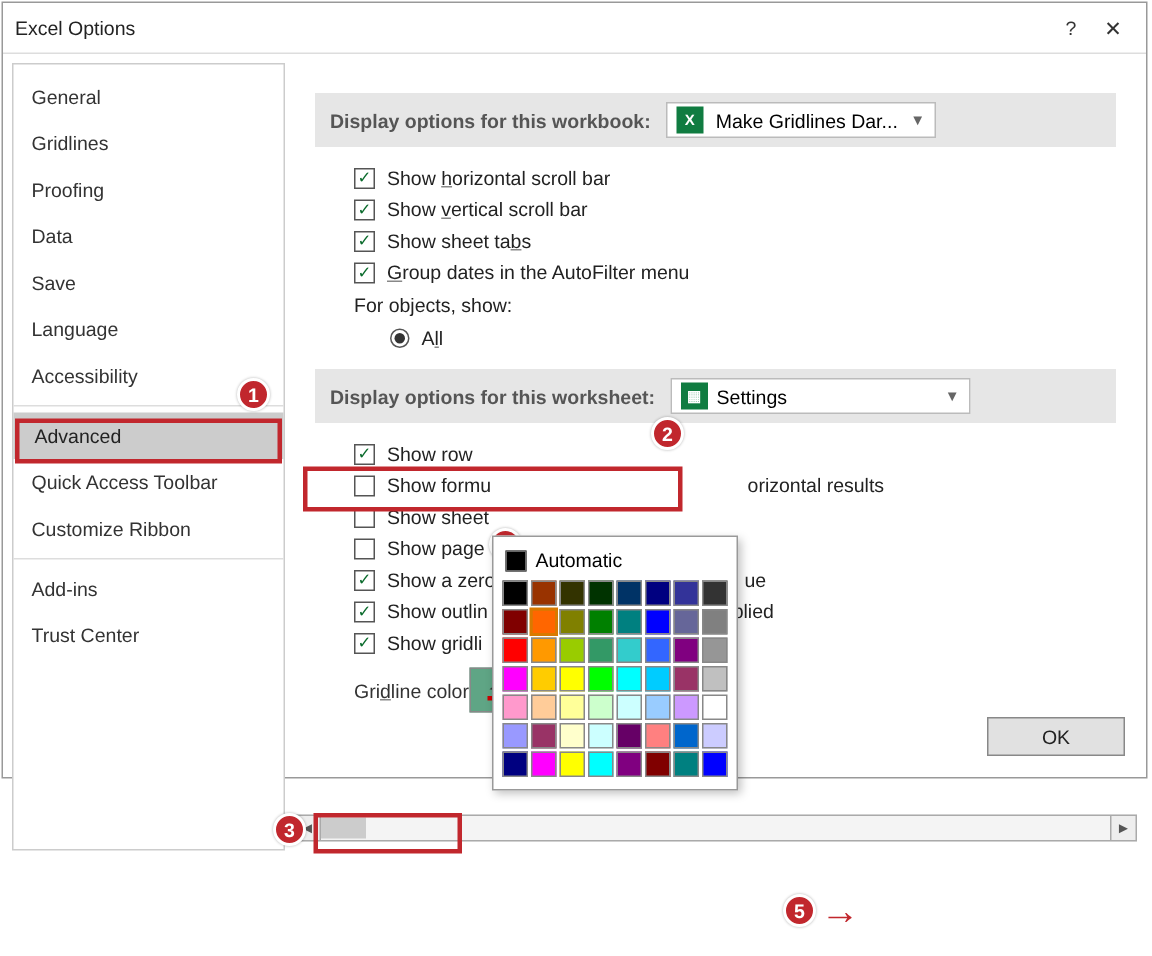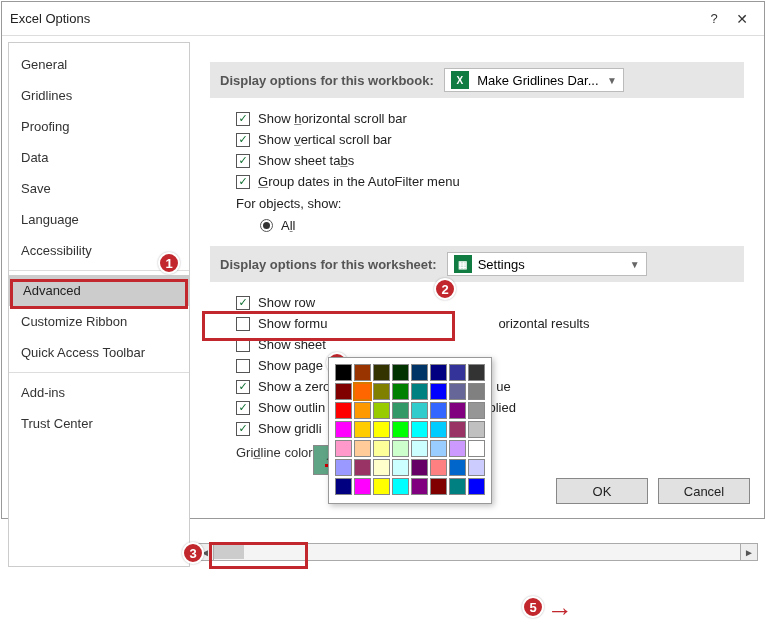--- a/index.html
+++ b/index.html
@@ -21,21 +21,21 @@
 .wb-select { display: flex; align-items: center; background: #fff; border: 1px solid #bbb; padding: 2px 6px; gap: 6px; width: 180px; justify-content: space-between; }
 .wb-select .xl { width: 18px; height: 18px; background: #107c41; color: #fff; display: flex; align-items: center; justify-content: center; font-size: 10px; font-weight: bold; }
 .wb-select .caret { color: #666; font-size: 10px; }
 .opt-row { display: flex; align-items: center; gap: 8px; padding: 3px 0 3px 26px; color: #222; }
 .chk { width: 14px; height: 14px; border: 1px solid #555; display: inline-flex; align-items: center; justify-content: center; font-size: 11px; color: #0a6b2c; background: #fff; }
 .chk.unchecked { color: transparent; }
 .radio-row { display: flex; align-items: center; gap: 8px; padding: 3px 0 3px 50px; color: #222; }
 .radio { width: 13px; height: 13px; border: 1px solid #555; border-radius: 50%; position: relative; background: #fff; }
 .radio.sel::after { content: ""; position: absolute; width: 7px; height: 7px; background: #333; border-radius: 50%; top: 2px; left: 2px; }
 .sub-lbl { padding: 4px 0 4px 26px; color: #222; }
-.gridline-row { display: flex; gap: 0; padding: 6px 0 0 26px; }
+.gridline-row { display: flex; align-items: center; gap: 0; padding: 6px 0 0 26px; }
 .gridline-lbl { color: #333; }
 .color-btn { width: 54px; height: 30px; background: #5fa585; border: 1px solid #888; display: flex; align-items: center; justify-content: center; gap: 4px; }
 .paint-ic { width: 16px; height: 14px; position: relative; }
 .paint-ic::before { content: "◢"; position: absolute; top: -4px; left: 2px; color: #333; font-size: 11px; transform: rotate(10deg); }
 .paint-ic::after { content: ""; position: absolute; bottom: 0; left: 0; width: 16px; height: 3px; background: #c00; }
 .color-btn .caret { color: #333; font-size: 9px; }
 .hbar { position: absolute; left: 0; right: 0; bottom: 6px; height: 18px; display: flex; }
 .hbar .lbtn, .hbar .rbtn { width: 18px; height: 18px; border: 1px solid #aaa; background: #eee; display: flex; align-items: center; justify-content: center; font-size: 10px; color: #555; }
 .hbar .track { flex: 1; border-top: 1px solid #aaa; border-bottom: 1px solid #aaa; background: #f4f4f4; position: relative; }
 .hbar .thumb { position: absolute; left: 0; top: 1px; bottom: 1px; width: 30px; background: #ccc; }
@@ -69,22 +69,22 @@
     <div class="sidebar" id="sidebar">
         <div class="side-item">General</div>
         <div class="side-item">Gridlines</div>
         <div class="side-item">Proofing</div>
         <div class="side-item">Data</div>
         <div class="side-item">Save</div>
         <div class="side-item">Language</div>
         <div class="side-item">Accessibility</div>
         <div class="side-sep"></div>
         <div class="side-item selected">Advanced</div>
+        <div class="side-item">Quick Access Toolbar</div>
         <div class="side-item">Customize Ribbon</div>
-        <div class="side-item">Quick Access Toolbar</div>
         <div class="side-sep"></div>
         <div class="side-item">Add-ins</div>
         <div class="side-item">Trust Center</div>
       </div>
 
     <div class="main">
       <div class="main-inner">
 
         <div class="section-hdr">
           <span class="lbl">Display options for this workbook:</span>
@@ -177,20 +177,24 @@
         <div class="lbtn">◄</div>
         <div class="track">
             <div class="thumb"></div>
           </div>
         <div class="rbtn">►</div>
       </div>
     </div>
   </div>
 
   <div class="colorpop" style="left:326px; top:355px;">
+    <div class="auto">
+      <span class="sw"></span>
+      <span>Automatic</span>
+    </div>
     <div class="swatches" id="swatches">
         <div class="sw" style="background: rgb(0, 0, 0);"></div>
         <div class="sw" style="background: rgb(153, 51, 0);"></div>
         <div class="sw" style="background: rgb(51, 51, 0);"></div>
         <div class="sw" style="background: rgb(0, 51, 0);"></div>
         <div class="sw" style="background: rgb(0, 51, 102);"></div>
         <div class="sw" style="background: rgb(0, 0, 128);"></div>
         <div class="sw" style="background: rgb(51, 51, 153);"></div>
         <div class="sw" style="background: rgb(51, 51, 51);"></div>
         <div class="sw" style="background: rgb(128, 0, 0);"></div>
@@ -259,15 +263,14 @@
   <div class="badge" style="left:520px; top:594px;">5</div>
   <div class="arrow" style="left:545px; top:590px; font-size:26px;">→</div>
 
   <div class="watermark">
     <span class="logo"></span>
     <span class="t1">exceldemy</span>
   </div>
 
   <div class="footer">
     <div class="btn">OK</div>
-    <div class="btn">Cancel</div>
   </div>
 </div>
 
 </body></html>

